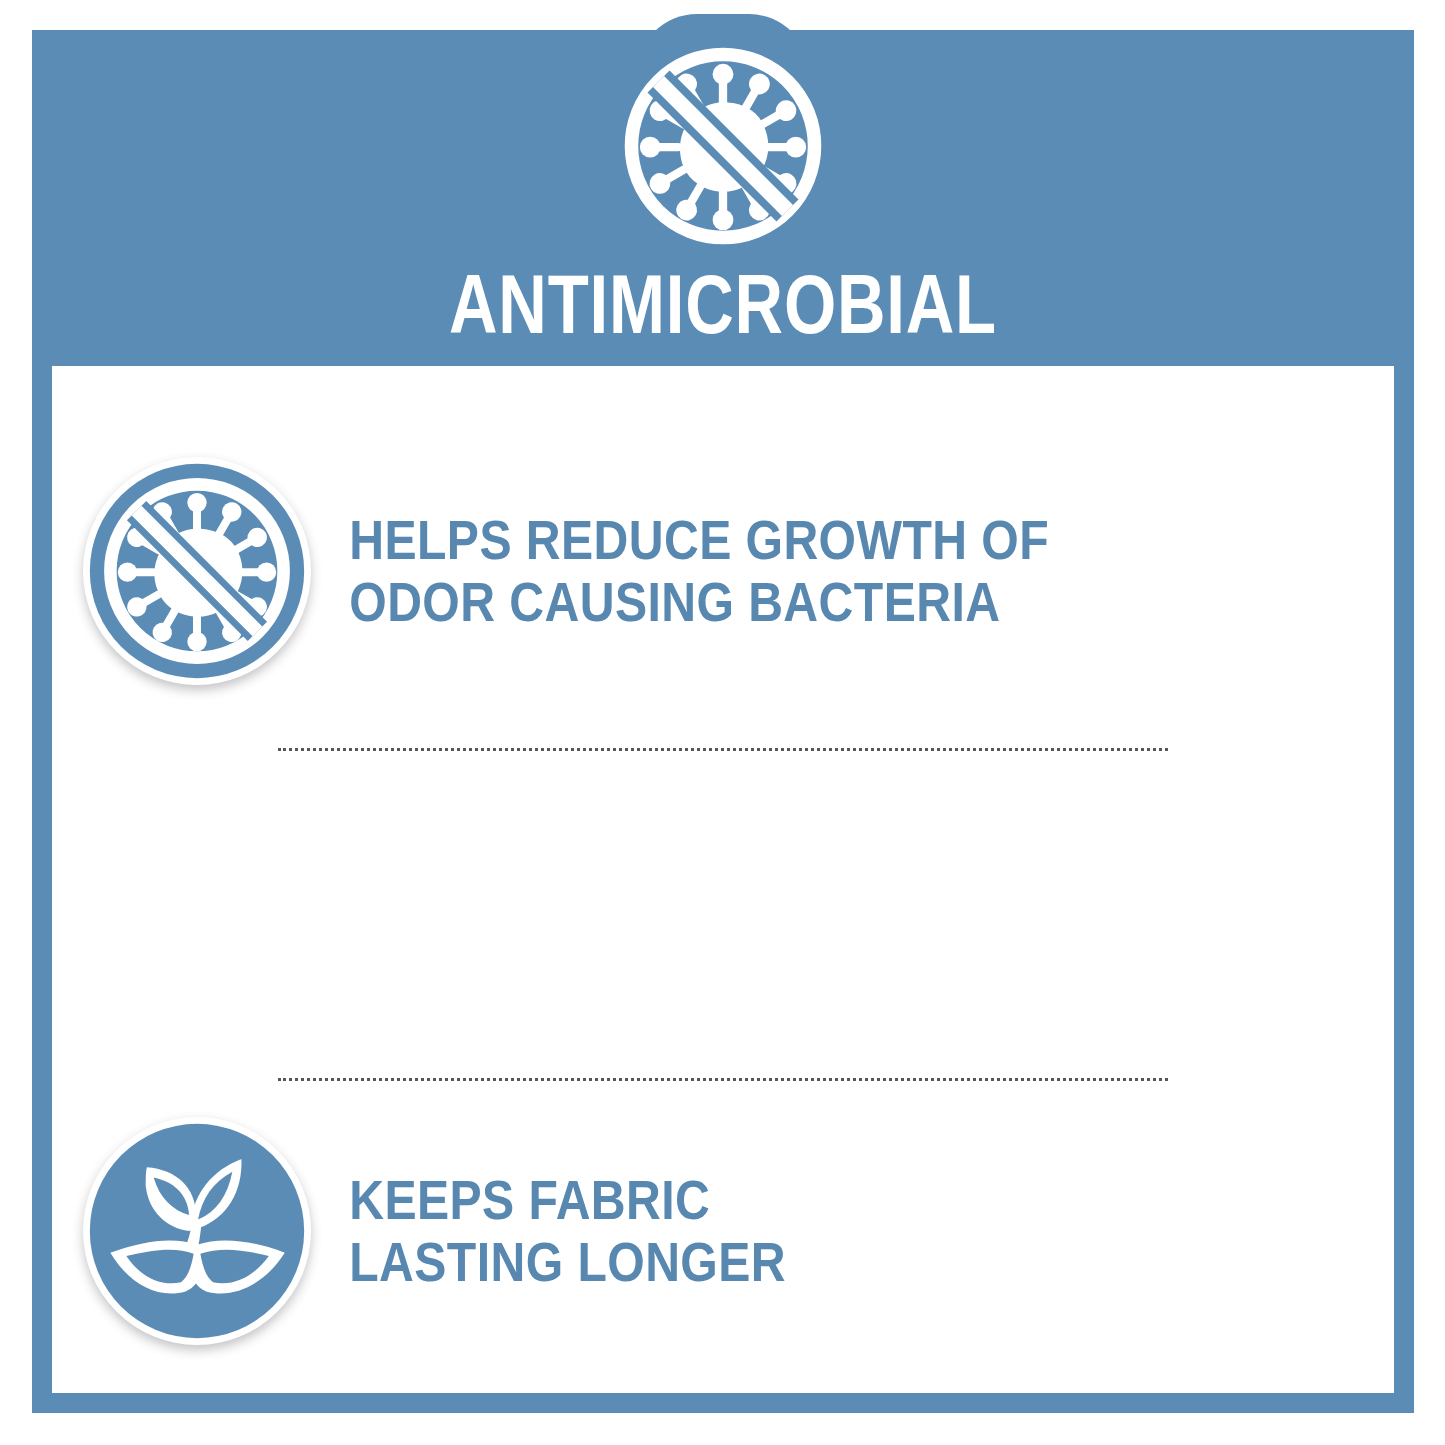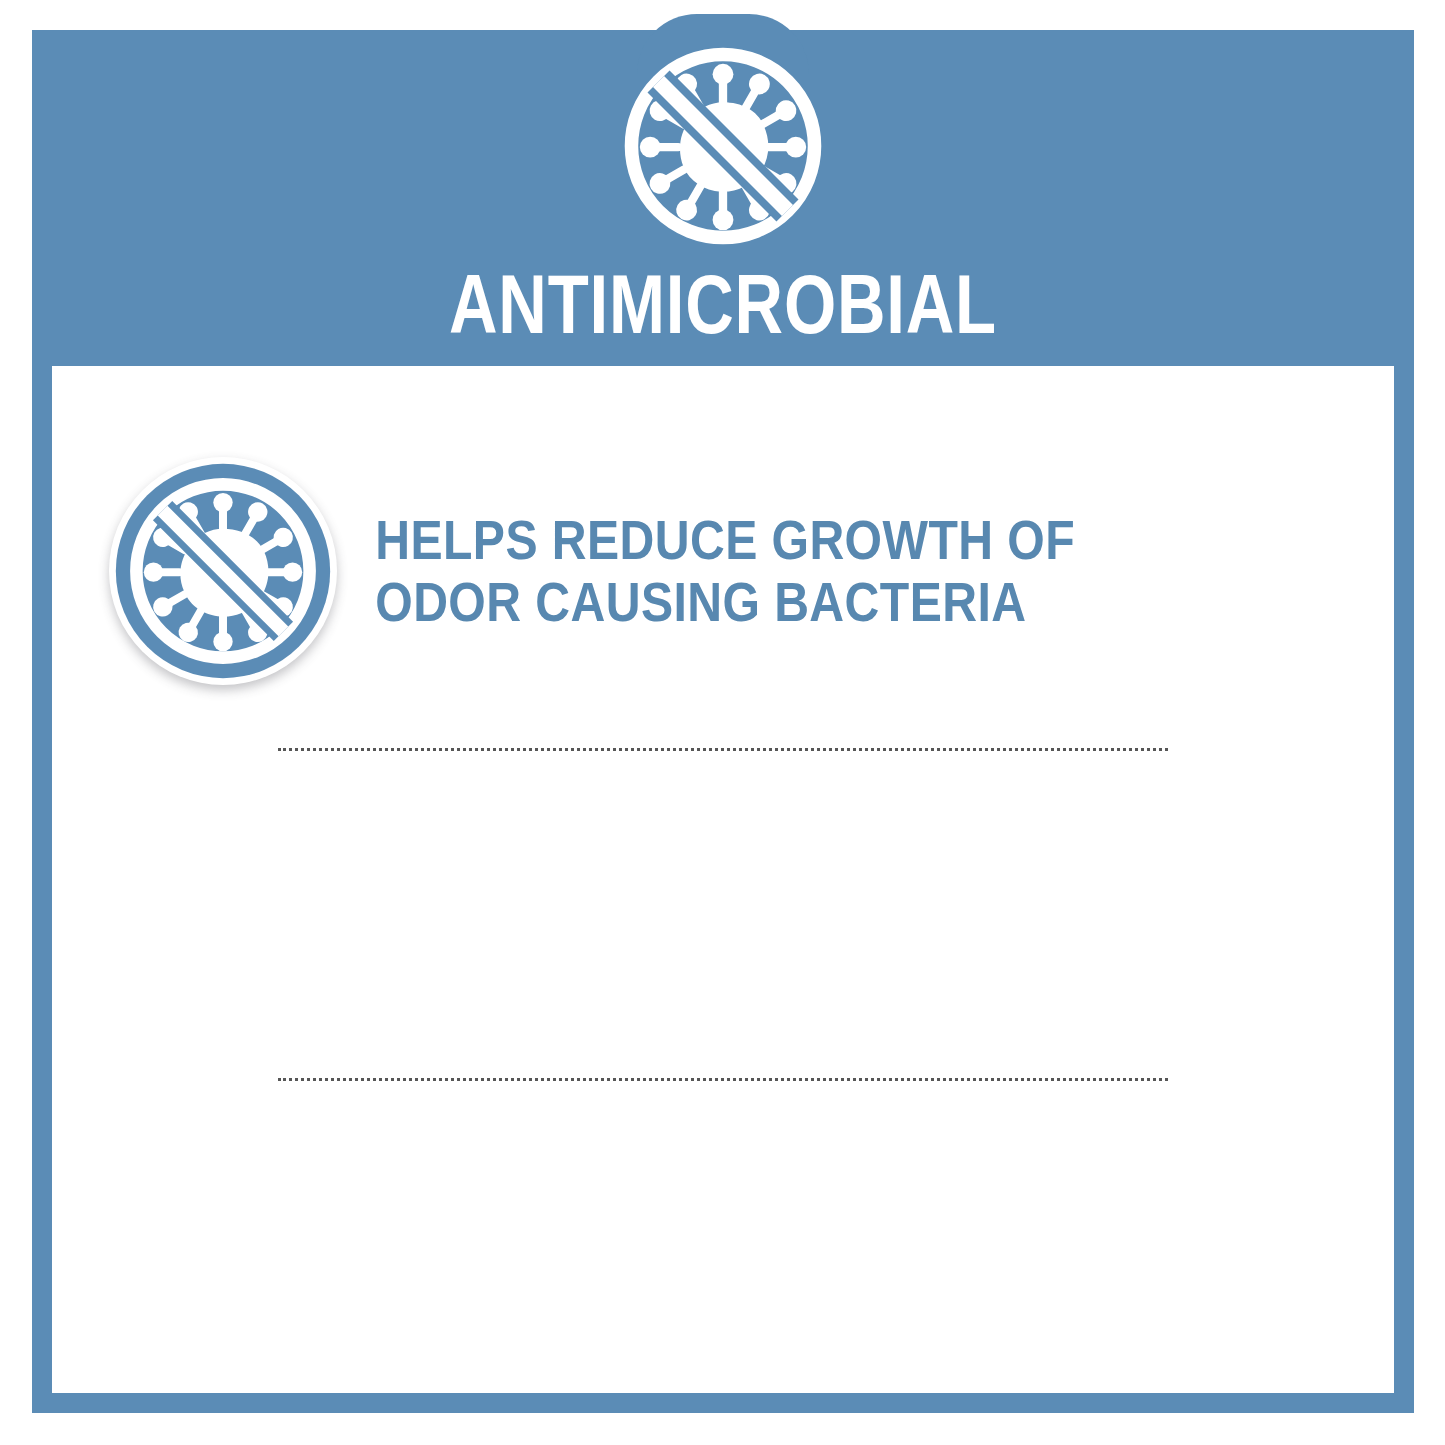--- a/index.html
+++ b/index.html
@@ -92,21 +92,21 @@
   }
 
   .feature-row {
     position: absolute;
     left: 0;
     width: 100%;
     height: 330px;
     display: flex;
     align-items: center;
   }
-  #row-0 { top: 40px; padding-left: 26px; }
+  #row-0 { top: 40px; }
   #row-1 { top: 370px; }
   #row-2 { top: 700px; }
 
   .row-icon-cell {
     width: 268px;
     min-width: 268px;
     display: flex;
     align-items: center;
     justify-content: center;
     padding-left: 22px;
@@ -315,16 +315,67 @@
         </div>
         <div class="row-text">HELPS REDUCE GROWTH OF
 ODOR CAUSING BACTERIA</div>
       </div>
 
       <div class="divider" id="divider-0"></div>
 
 
       <div class="divider" id="divider-1"></div>
 
+      <div class="feature-row" id="row-2">
+        <div class="row-icon-cell">
+          <div class="badge">
+            <svg viewBox="0 0 200 200" width="228" height="228" aria-hidden="true">
+
+              <circle cx="100" cy="100" r="94" fill="#5b8cb6"></circle>
+
+              <path d="M56 44
+                       C 82 46 99 62 99 86
+                       C 99 92 97 97 94 100
+                       C 73 98 57 82 55 60
+                       C 55 54 55 48 56 44 Z" fill="#ffffff"></path>
+              <path d="M62 53
+                       C 81 57 92 69 93 86
+                       C 79 82 67 71 62 53 Z" fill="#5b8cb6"></path>
+
+              <path d="M139 37
+                       C 140 66 126 88 103 97
+                       C 99 98 96 98 94 97
+                       C 95 71 111 49 134 39
+                       C 136 38 138 37 139 37 Z" fill="#ffffff"></path>
+              <path d="M131 48
+                       C 127 69 117 83 101 90
+                       C 104 72 114 57 131 48 Z" fill="#5b8cb6"></path>
+
+              <path d="M96 92
+                       C 94 102 92 110 88 118
+                       L 99 122
+                       C 102 112 103 102 104 93 Z" fill="#ffffff"></path>
+
+              <path d="M24 119
+                       C 54 108 80 105 100 112
+                       C 121 105 148 108 177 119
+                       C 160 146 133 160 108 153
+                       C 104 151 101 149 99 146
+                       C 97 149 94 151 90 153
+                       C 65 160 40 146 24 119 Z" fill="#ffffff"></path>
+              <path d="M38 122
+                       C 62 116 82 114 97 120
+                       C 95 132 92 140 86 145
+                       C 68 149 50 140 38 122 Z" fill="#5b8cb6"></path>
+              <path d="M163 122
+                       C 140 116 120 114 103 120
+                       C 105 132 108 140 114 145
+                       C 132 149 150 140 163 122 Z" fill="#5b8cb6"></path>
+            </svg>
+          </div>
+        </div>
+        <div class="row-text">KEEPS FABRIC
+LASTING LONGER</div>
+      </div>
 
     </div>
   </div>
 </div>
 
 </body></html>

